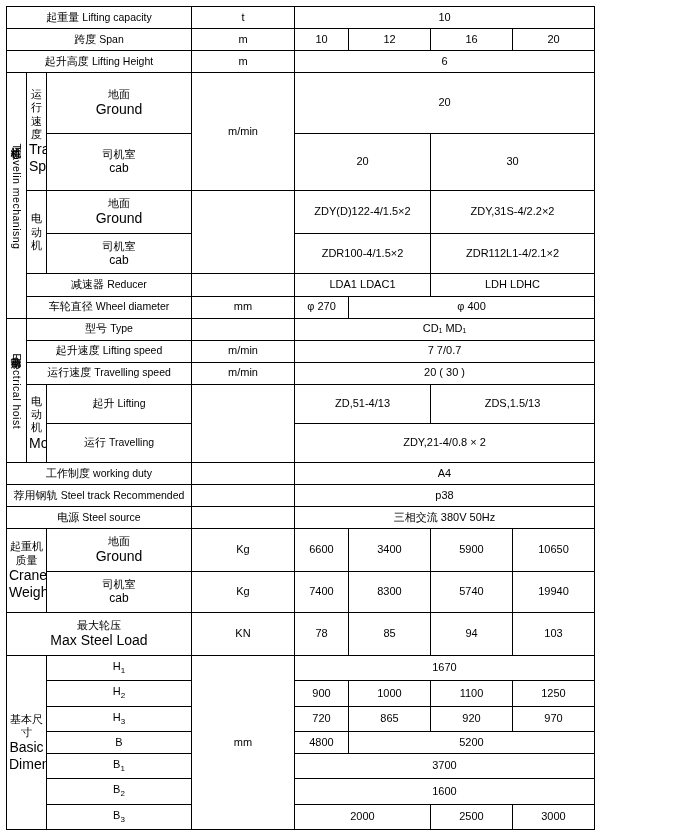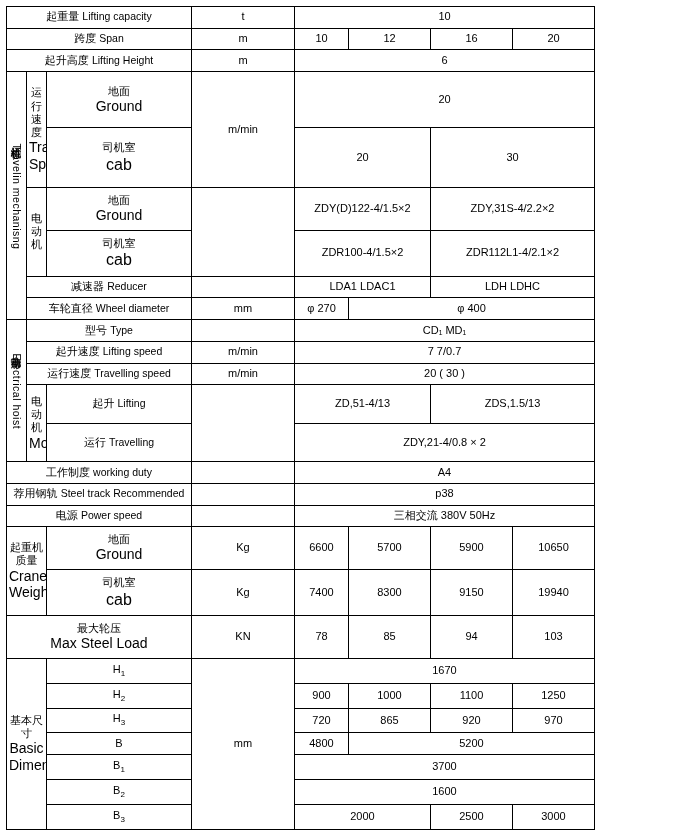--- a/index.html
+++ b/index.html
@@ -73,21 +73,21 @@
     font-size: 11px;
   }
   td.unit {
     font-size: 10.5px;
   }
   .sub {
     font-size: 8px;
     vertical-align: sub;
   }
   .bigcab {
-    font-size: 16px;
+    font-size: 12px;
   }
   .nowrap { white-space: nowrap; }
 </style>
 </head>
 <body>
 
 <div id="sheet">
 <table class="spec">
   <colgroup>
     <col style="width:20px">
@@ -250,50 +250,50 @@
   <tr>
     <td colspan="3" class="rowlabel">
       <span class="inline2"><span class="cn">荐用钢轨</span> <span class="en">Steel track Recommended</span></span>
     </td>
     <td class="unit"></td>
     <td colspan="4">p38</td>
   </tr>
 
   <tr>
     <td colspan="3" class="rowlabel">
-      <span class="inline2"><span class="cn">电源</span> <span class="en">Power speed</span></span>
+      <span class="inline2"><span class="cn">电源</span> <span class="en">Steel source</span></span>
     </td>
     <td class="unit"></td>
     <td colspan="4">三相交流   380V   50Hz</td>
   </tr>
 
   <tr>
     <td rowspan="2" colspan="2" class="rowlabel">
       <span class="cn">起重机质量</span>
       <span class="en">Crane Weight</span>
     </td>
     <td>
       <span class="cn">地面</span>
       <span class="en">Ground</span>
     </td>
     <td class="unit">Kg</td>
     <td>6600</td>
-    <td>5700</td>
+    <td>3400</td>
     <td>5900</td>
     <td>10650</td>
   </tr>
   <tr>
     <td>
       <span class="cn">司机室</span>
       <span class="en bigcab">cab</span>
     </td>
     <td class="unit">Kg</td>
     <td>7400</td>
     <td>8300</td>
-    <td>9150</td>
+    <td>5740</td>
     <td>19940</td>
   </tr>
 
   <tr>
     <td colspan="3" class="rowlabel">
       <span class="cn">最大轮压</span>
       <span class="en">Max  Steel Load</span>
     </td>
     <td class="unit">KN</td>
     <td>78</td>

